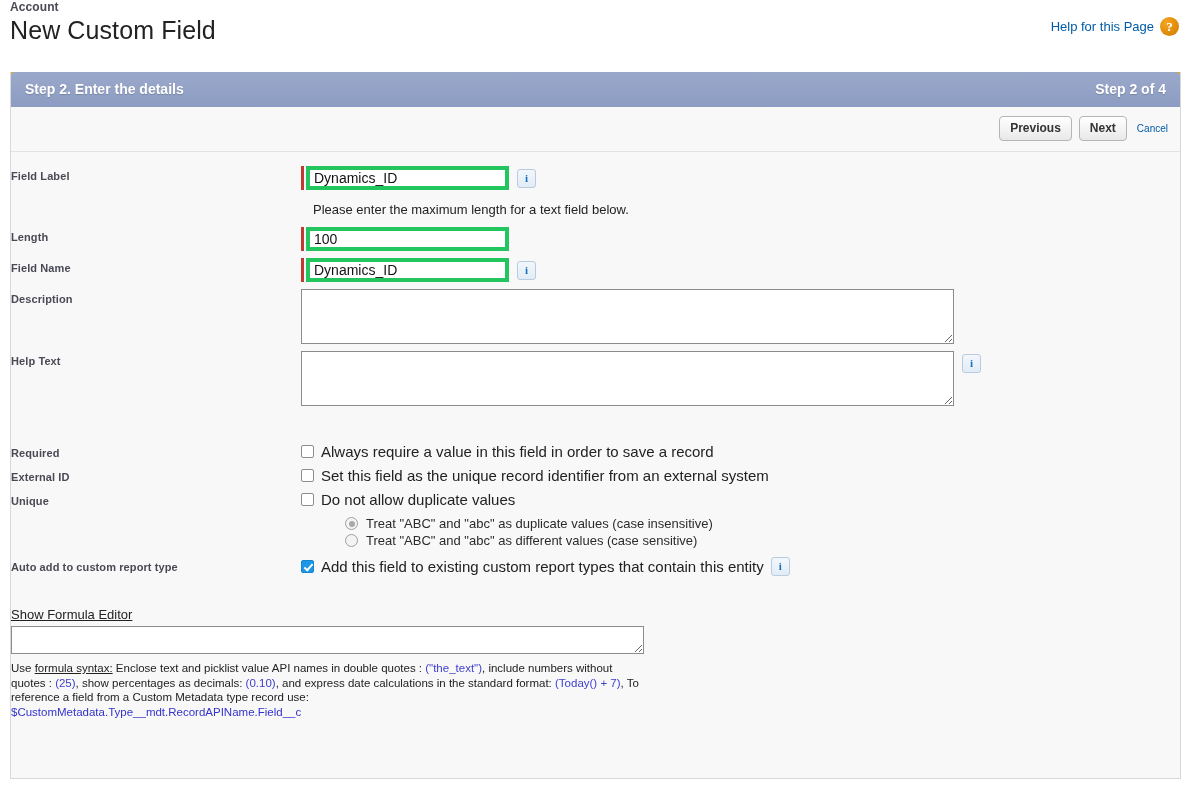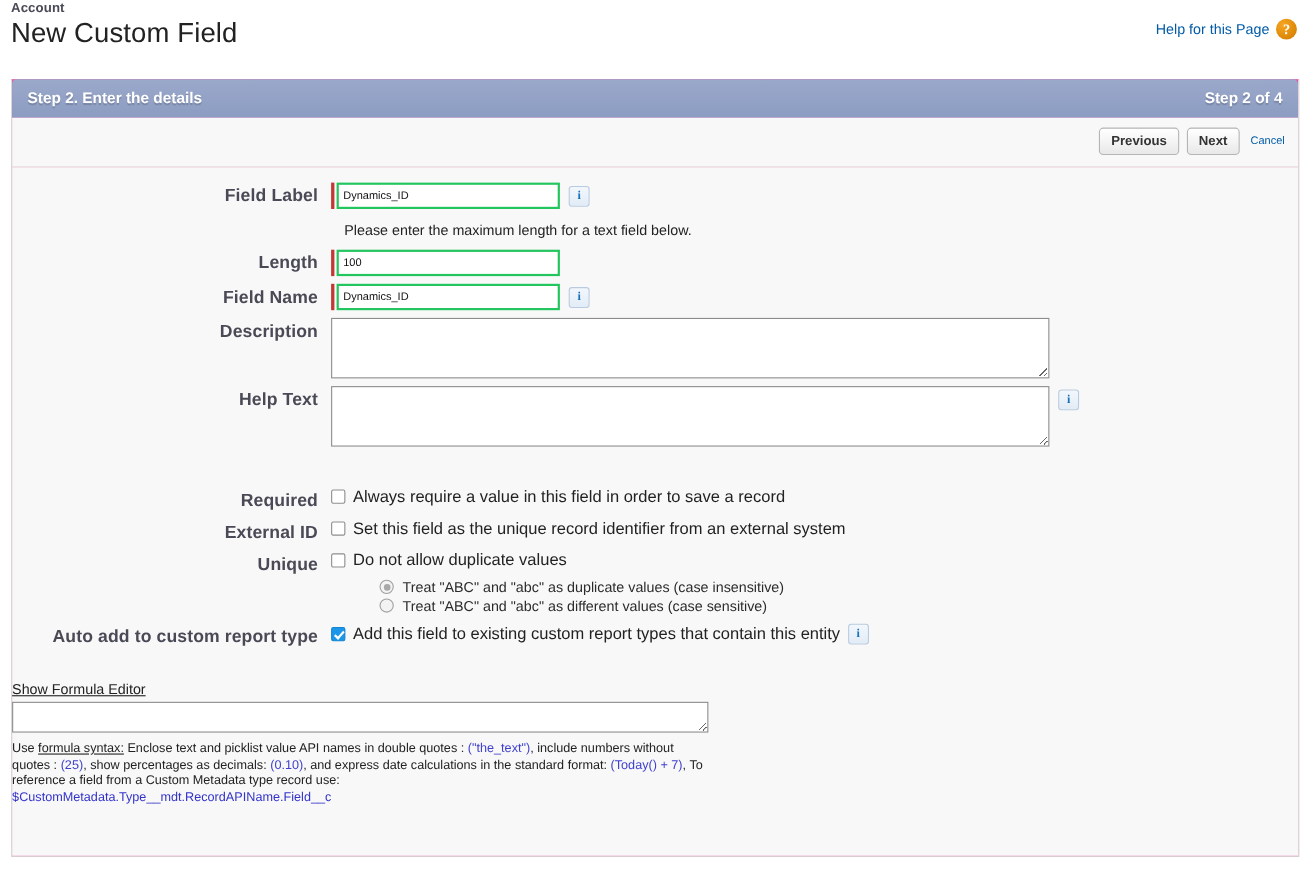--- a/index.html
+++ b/index.html
@@ -61,21 +61,21 @@
     text-align: center;
     display: inline-block;
     font-family: "Liberation Serif", serif;
   }
 
   
   .card {
     margin: 0 10px 0 10px;
     border: 1px solid #d8d8d8;
     border-top: none;
-    background: #ec4899;
+    background: #eab308;
     box-sizing: border-box;
   }
   .step-banner {
     background: #96a4c8;
     background: linear-gradient(to bottom, #9aa8ca 0%, #8c9cc2 100%);
     color: #ffffff;
     font-size: 14px;
     font-weight: bold;
     padding: 9px 14px 10px 14px;
     display: flex;
@@ -121,24 +121,24 @@
     min-height: 600px;
   }
   .row {
     display: flex;
     align-items: flex-start;
     margin-bottom: 7px;
   }
   .lbl {
     width: 290px;
     min-width: 290px;
-    text-align: right;
+    text-align: left;
     padding-right: 12px;
     box-sizing: border-box;
-    font-size: 16px;
+    font-size: 11px;
     font-weight: bold;
     color: #4a4a56;
     padding-top: 4px;
     letter-spacing: .1px;
   }
   .ctl {
     display: flex;
     align-items: flex-start;
     gap: 8px;
   }
@@ -148,23 +148,23 @@
     display: flex;
     align-items: stretch;
   }
   .req-bar {
     width: 3px;
     background: #c23934;
     margin-right: 2px;
   }
   input.txt {
     font-family: "Liberation Sans", sans-serif;
-    font-size: 10px;
+    font-size: 14px;
     color: #111111;
-    border: 2px solid #22c55e;
+    border: 4px solid #22c55e;
     background: #ffffff;
     padding: 3px 4px;
     box-sizing: border-box;
     height: 24px;
   }
   .w-field { width: 203px; }
 
   textarea.ta {
     font-family: "Liberation Sans", sans-serif;
     font-size: 13px;

